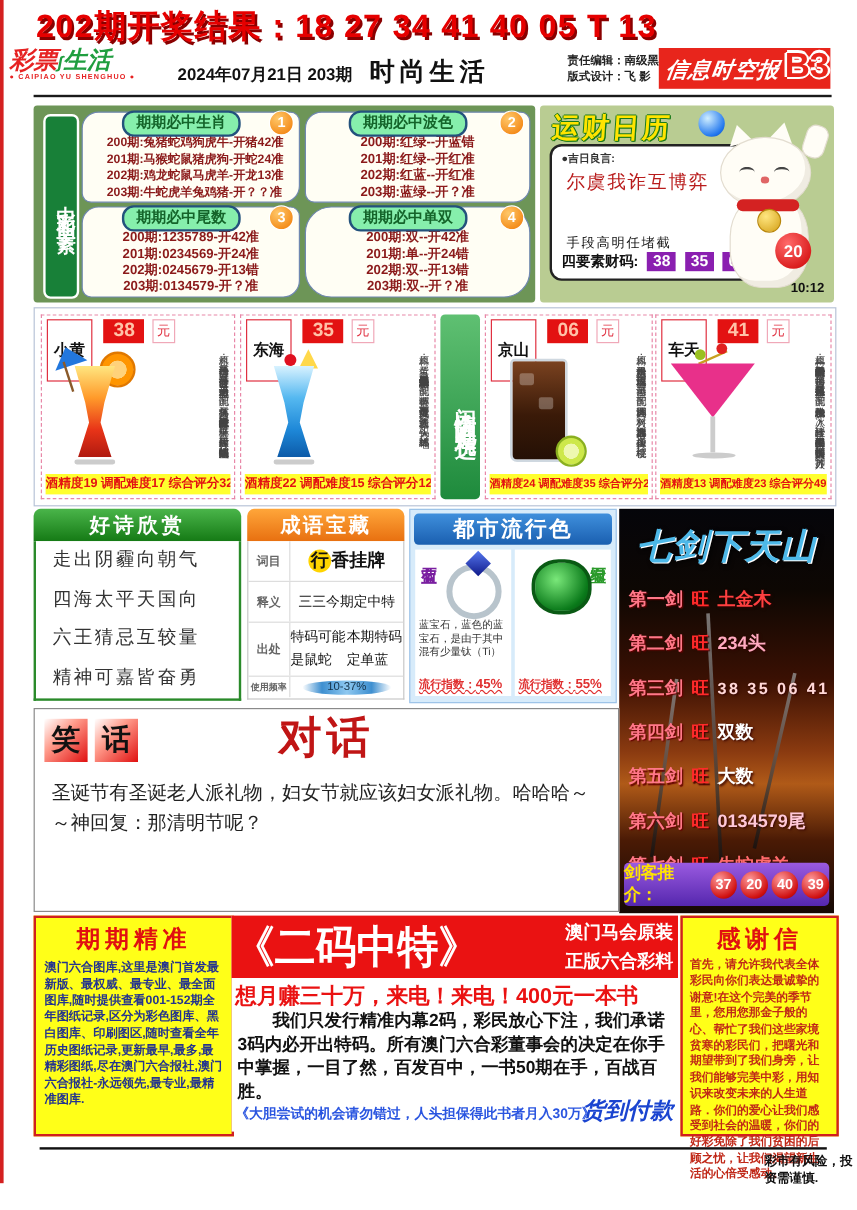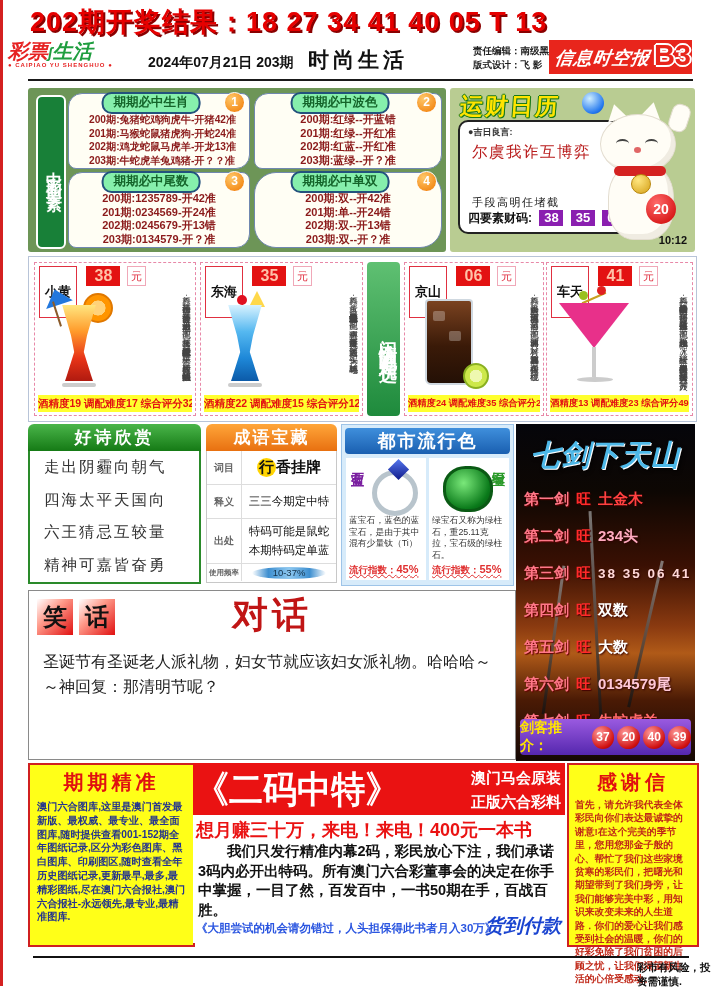--- a/index.html
+++ b/index.html
@@ -137,21 +137,21 @@
   .idiom-panel{left:206px;top:424px;width:131px;height:160px;}
   .idiom-panel .panel-head{background:linear-gradient(180deg,#ffa63a,#e87010);letter-spacing:2px;}
   .idiom-body{height:131px;background:#fff;border:1px solid #c8c8c8;border-top:none;position:relative;}
   .id-row{position:absolute;left:0;right:0;border-bottom:1px solid #ddd;display:flex;}
   .id-label{width:34px;font-size:10px;font-weight:900;color:#666;text-align:center;border-right:1px solid #ddd;
             display:flex;align-items:center;justify-content:center;}
   .id-val{flex:1;display:flex;align-items:center;justify-content:center;color:#111;}
   .r1{top:0;height:33px;} .r2{top:34px;height:33px;} .r3{top:68px;height:44px;} .r4{top:113px;height:17px;border-bottom:none;}
   .r1 .id-val{font-size:15px;font-family:"Liberation Serif",serif;font-weight:700;}
   .hl{background:#ffd400;border-radius:50%;padding:0 2px;}
-  .r2 .id-val{font-size:11.5px;} .r3 .id-val{font-size:11.5px;flex-direction:column;line-height:19px;font-family:Liberation Mono, monospace;}
+  .r2 .id-val{font-size:11.5px;} .r3 .id-val{font-size:11.5px;flex-direction:row;line-height:19px;font-family:Liberation Mono, monospace;}
   .r4 .id-label{font-size:7.5px;}
   .lens{width:74px;height:12px;border-radius:50%;font-size:9.5px;color:#14324a;text-align:center;line-height:12px;
         background:linear-gradient(90deg,rgba(62,143,208,0) 0%,#3e8fd0 22%,#8ec8f0 50%,#3e8fd0 78%,rgba(62,143,208,0) 100%);}
 
   .colors-panel{left:341px;top:424px;width:171px;height:160px;background:#d7ebfa;border:1px solid #9ec4e8;}
   .colors-head{position:absolute;left:3px;top:3px;right:3px;height:26px;border-radius:4px;
                background:linear-gradient(180deg,#3f8fdc,#1a5fb0);color:#fff;font-size:18px;font-weight:900;
                text-align:center;line-height:26px;letter-spacing:2px;}
   .color-cell{position:absolute;top:33px;width:80px;height:122px;background:#fff;}
   .cell1{left:4px;} .cell2{left:87px;}
@@ -443,21 +443,20 @@
       <div class="ring-band"></div>
       <div class="ring-gem"></div>
       <div class="gem-desc">蓝宝石，蓝色的蓝宝石，是由于其中混有少量钛（Ti）</div>
       <div class="gem-index">
         <span>流行指数：</span><b>45%</b>
       </div>
     </div>
     <div class="color-cell cell2">
       <div class="gem-name">绿宝石</div>
       <div class="emerald"></div>
-      <div class="gem-desc">绿宝石又称为绿柱石，重25.11克拉，宝石级的绿柱石。</div>
       <div class="gem-index">
         <span>流行指数：</span><b>55%</b>
       </div>
     </div>
   </div>
 
   <div class="abs swords-panel">
     <div class="sword sw1"></div>
     <div class="sword sw2"></div>
     <div class="sword sw3"></div>

